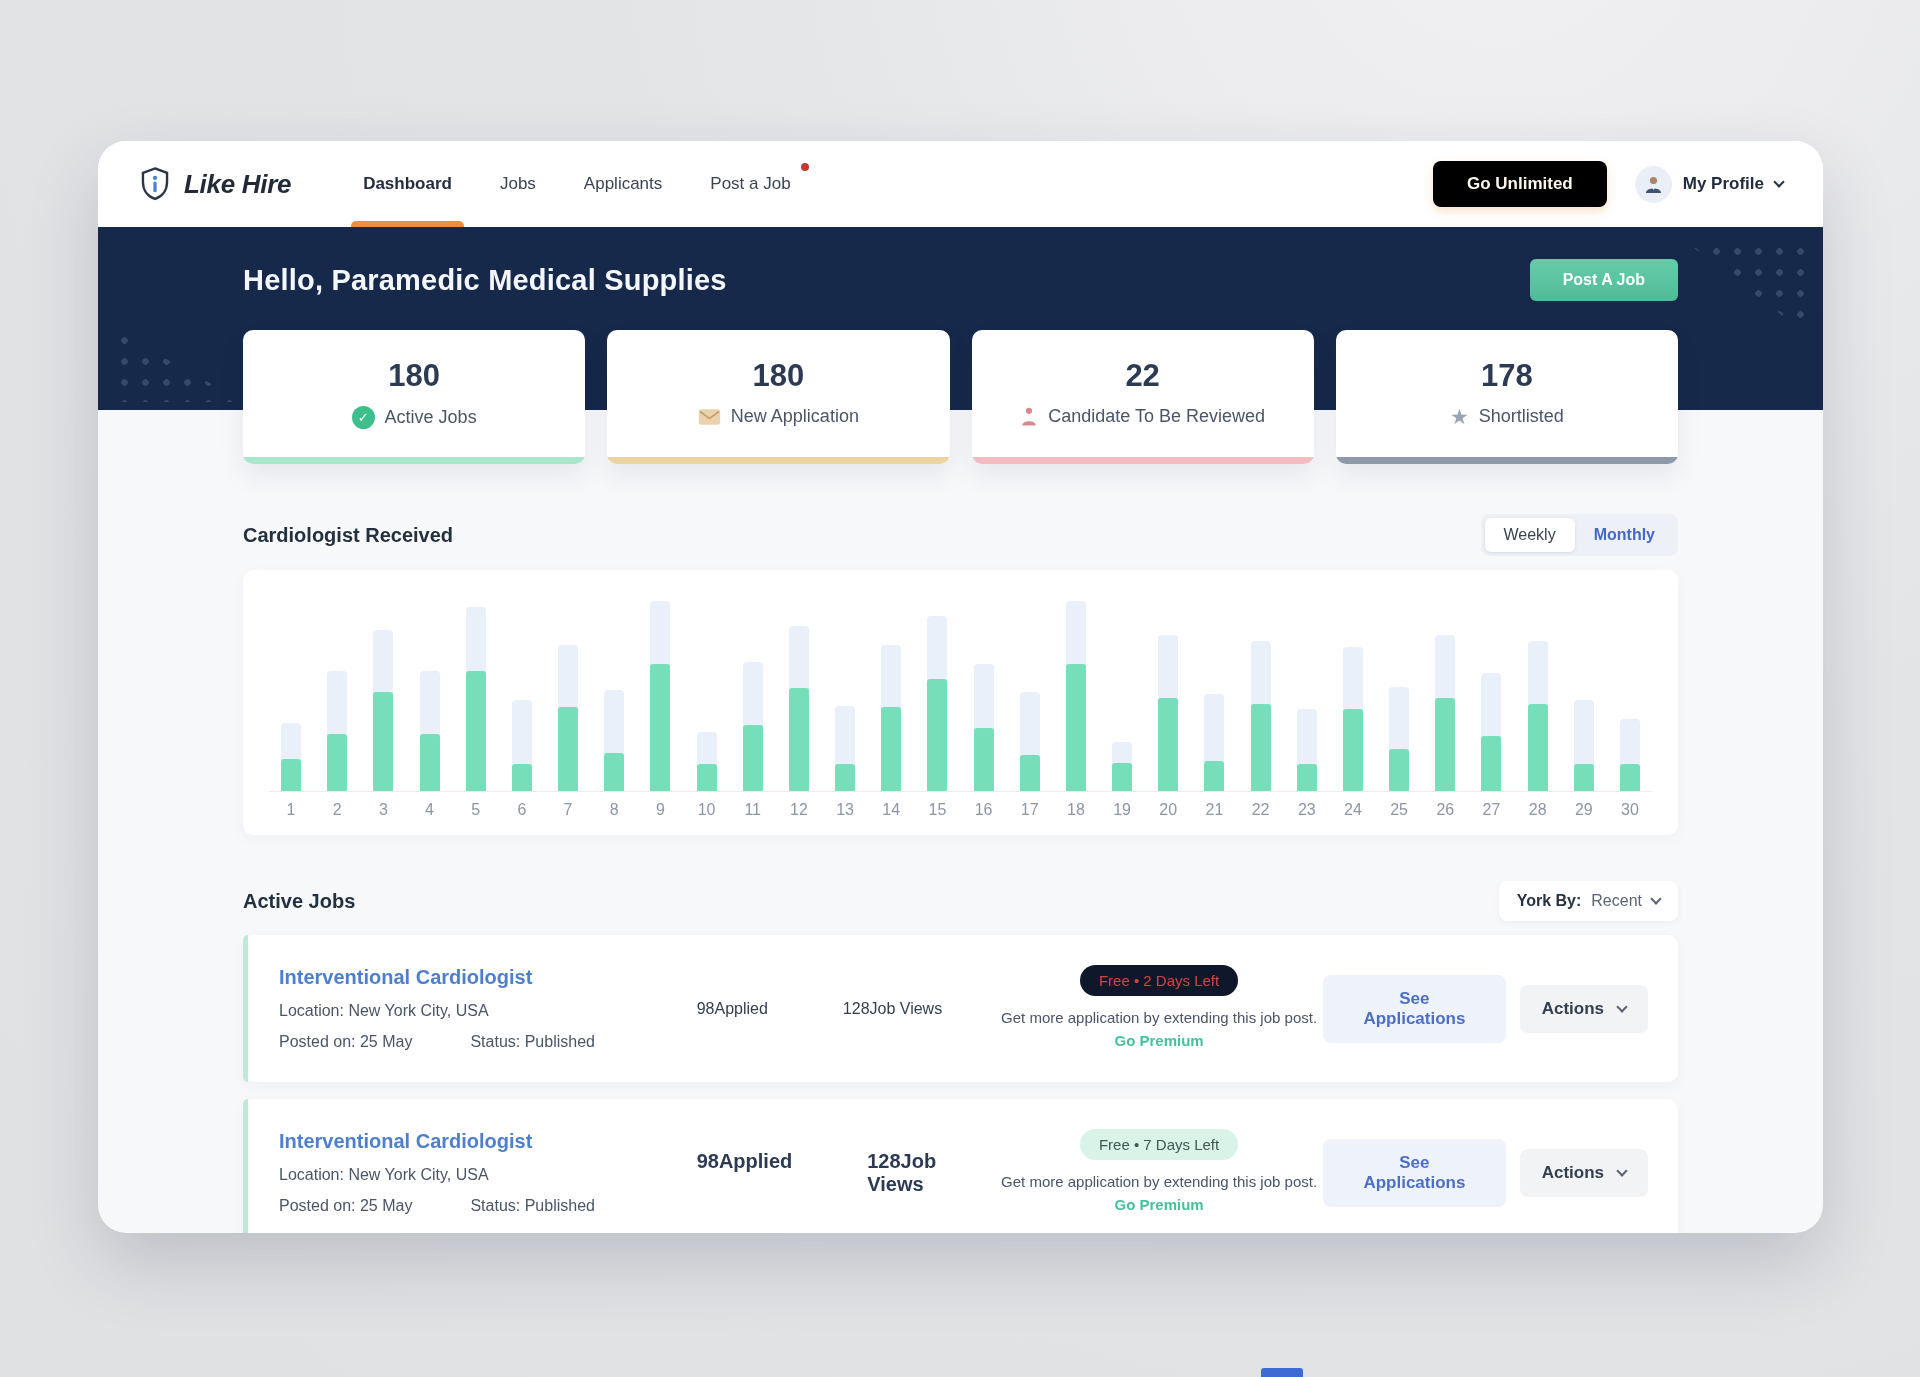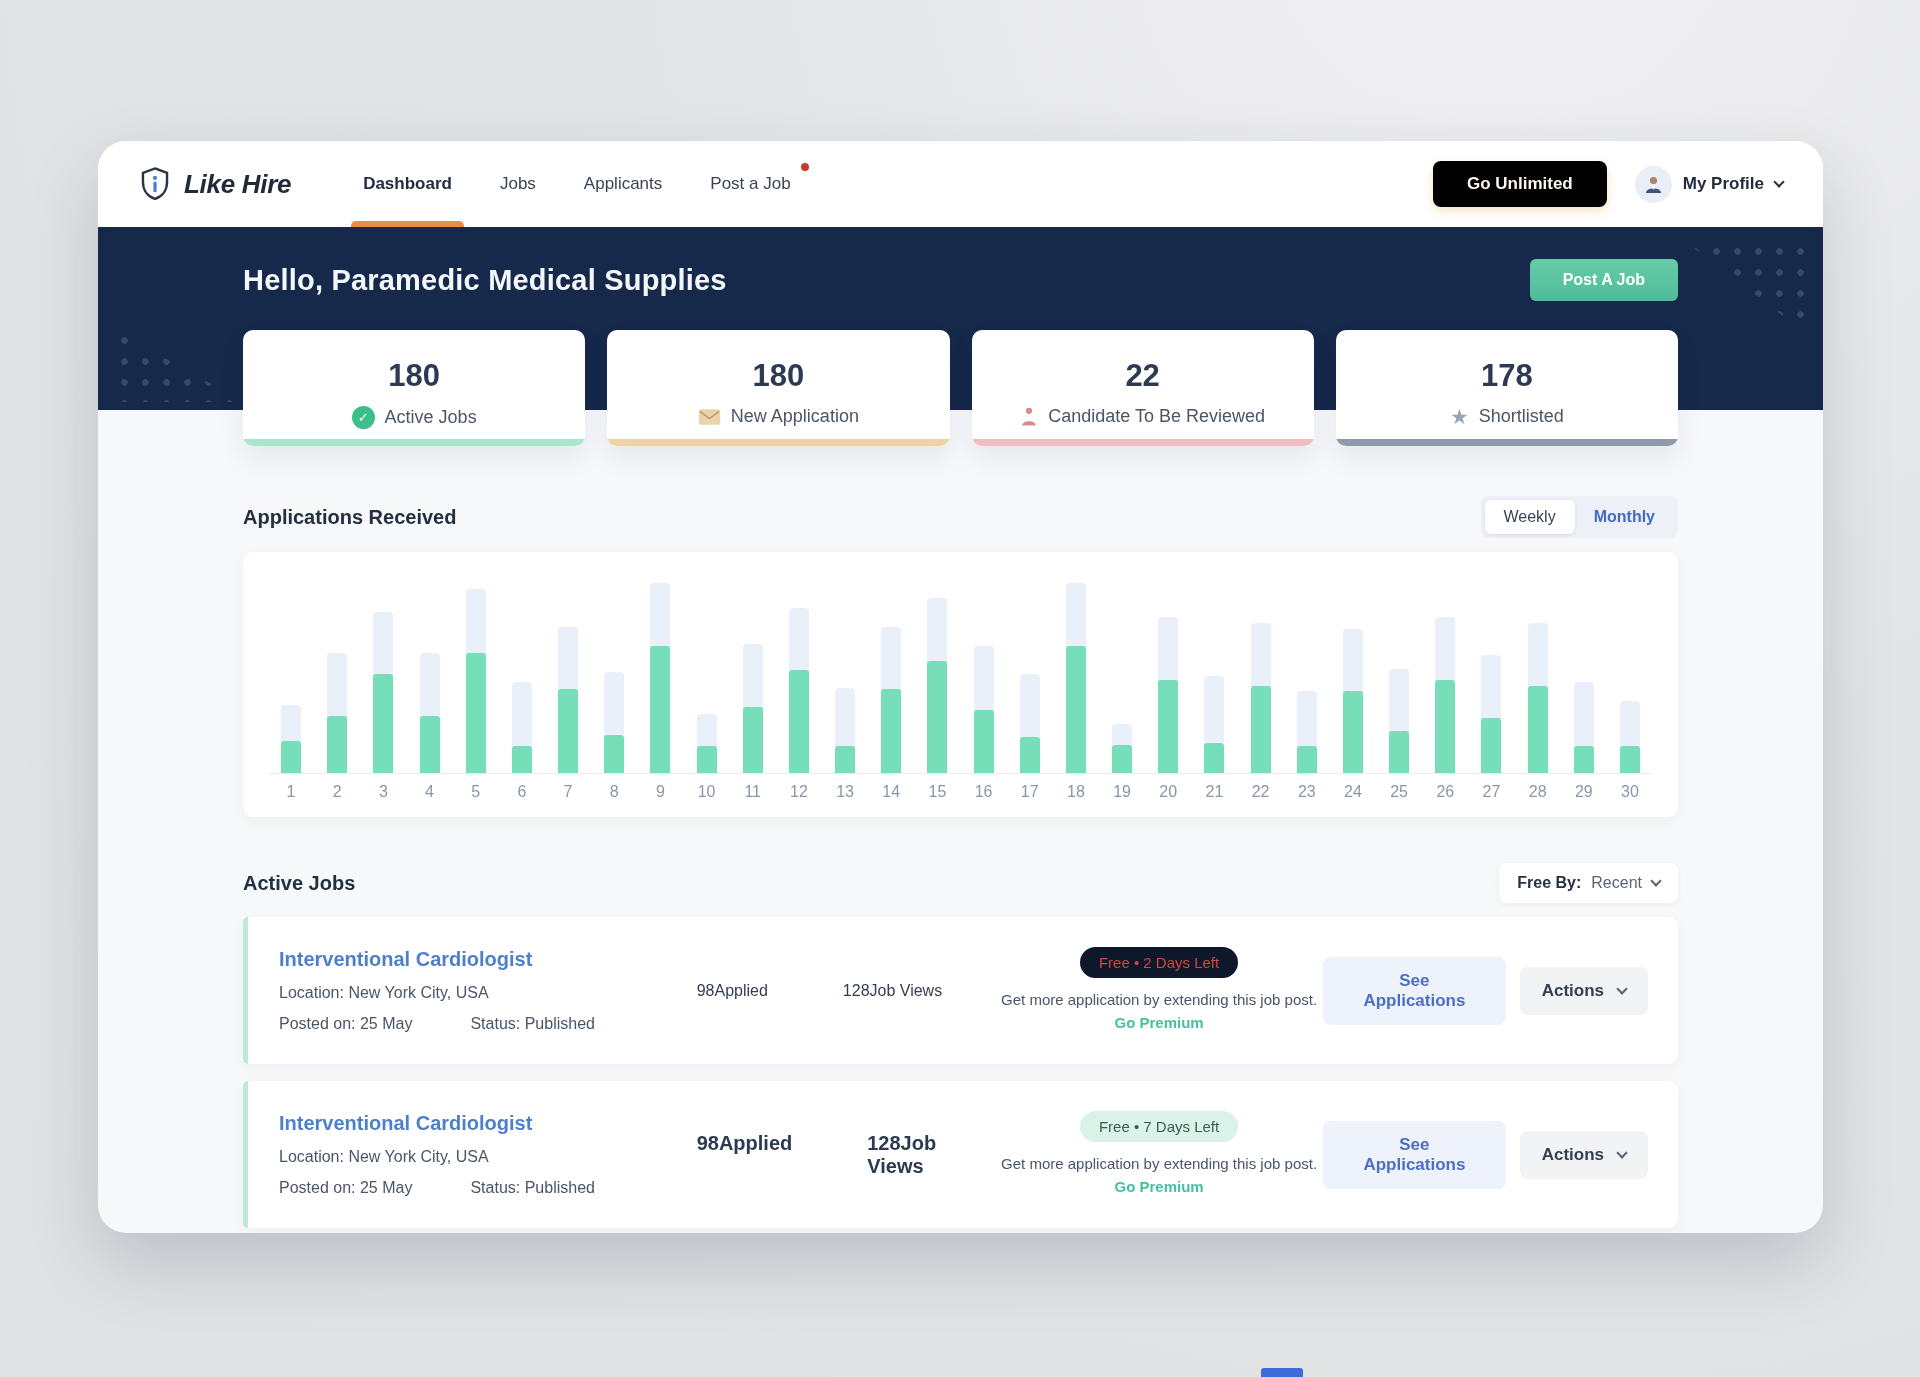--- a/index.html
+++ b/index.html
@@ -33,21 +33,21 @@
   
   .hero { background:#16294B; height:183px; padding:32px 145px 0; position:relative; }
   .hero-row { display:flex; align-items:center; justify-content:space-between; }
   .greeting { font-size:29px; font-weight:bold; color:#F3F6FA; letter-spacing:0.2px; }
   .btn-postjob { background:linear-gradient(180deg,#66CCA8,#50BB98); color:#fff; font-weight:bold; font-size:16px; padding:12px 33px; border:none; border-radius:6px; cursor:pointer; }
   .dots { position:absolute; background-image:radial-gradient(rgba(130,155,195,0.28) 3px, transparent 3.5px); background-size:21px 21px; }
   .dots-left { left:16px; bottom:8px; width:130px; height:72px; clip-path:polygon(0 0, 100% 100%, 0 100%); }
   .dots-right { right:18px; top:14px; width:120px; height:92px; clip-path:polygon(0 0, 100% 0, 100% 100%); }
   
   .stats-row { display:flex; gap:22px; margin:-80px 145px 0; position:relative; z-index:2; }
-  .stat-card { flex:1; background:#fff; border-radius:10px; height:116px; padding-top:28px; text-align:center; position:relative; overflow:hidden; box-shadow:0 12px 26px rgba(22,41,75,0.08); }
+  .stat-card { flex:1; background:#fff; border-radius:10px; height:134px; padding-top:28px; text-align:center; position:relative; overflow:hidden; box-shadow:0 12px 26px rgba(22,41,75,0.08); }
   .stat-value { font-size:31px; font-weight:bold; color:#2C3A53; margin-bottom:12px; }
   .stat-label-row { display:flex; align-items:center; justify-content:center; gap:10px; font-size:18px; color:#4C5566; }
   .stat-bar { position:absolute; bottom:0; left:0; right:0; height:7px; }
   .icon-check { width:23px; height:23px; border-radius:50%; background:#3DBE8B; color:#fff; font-size:13px; font-weight:bold; display:flex; align-items:center; justify-content:center; }
   .icon-star { color:#9AA3B2; font-size:21px; line-height:1; }
   
   .section { padding:0 145px; }
   .section-head { display:flex; align-items:center; justify-content:space-between; margin-top:50px; }
   .section-title { font-size:20px; font-weight:bold; color:#22303F; }
   .toggle { display:flex; background:#EDF0F6; border-radius:8px; padding:4px; font-size:16px; }
@@ -175,21 +175,21 @@
       <div class="stat-label-row">
         <span class="icon-star">★</span>
         <span>Shortlisted</span>
       </div>
       <div class="stat-bar" style="background: rgb(142, 153, 171);"></div>
     </div>
   </div>
 
   <div class="section">
     <div class="section-head">
-      <div class="section-title">Applications Received</div>
+      <div class="section-title">Cardiologist Received</div>
       <div class="toggle">
         <div class="toggle-opt raised">Weekly</div>
         <div class="toggle-opt selected">Monthly</div>
       </div>
     </div>
     <div class="chart-card">
       <div class="plot">
           <div class="bar-col">
             <div class="bar-total" style="height: 68.4px; background: rgb(233, 240, 250);">
               <div class="bar-fill" style="height: 32.3px; background: rgb(118, 223, 186);"></div>
@@ -373,21 +373,21 @@
           <span class="bar-label">29</span>
           <span class="bar-label">30</span>
         </div>
     </div>
   </div>
 
   <div class="section">
     <div class="section-head" style="margin-top:46px;">
       <div class="section-title">Active Jobs</div>
       <div class="sort-box">
-        <span class="sort-label">Free By:</span>
+        <span class="sort-label">York By:</span>
         <span class="sort-value">Recent</span>
         <span class="chev gray"></span>
       </div>
     </div>
 
     <div class="job-card">
       <div class="job-info">
         <div class="job-title">Interventional Cardiologist</div>
         <div class="job-location">Location: New York City, USA</div>
         <div class="job-meta">

